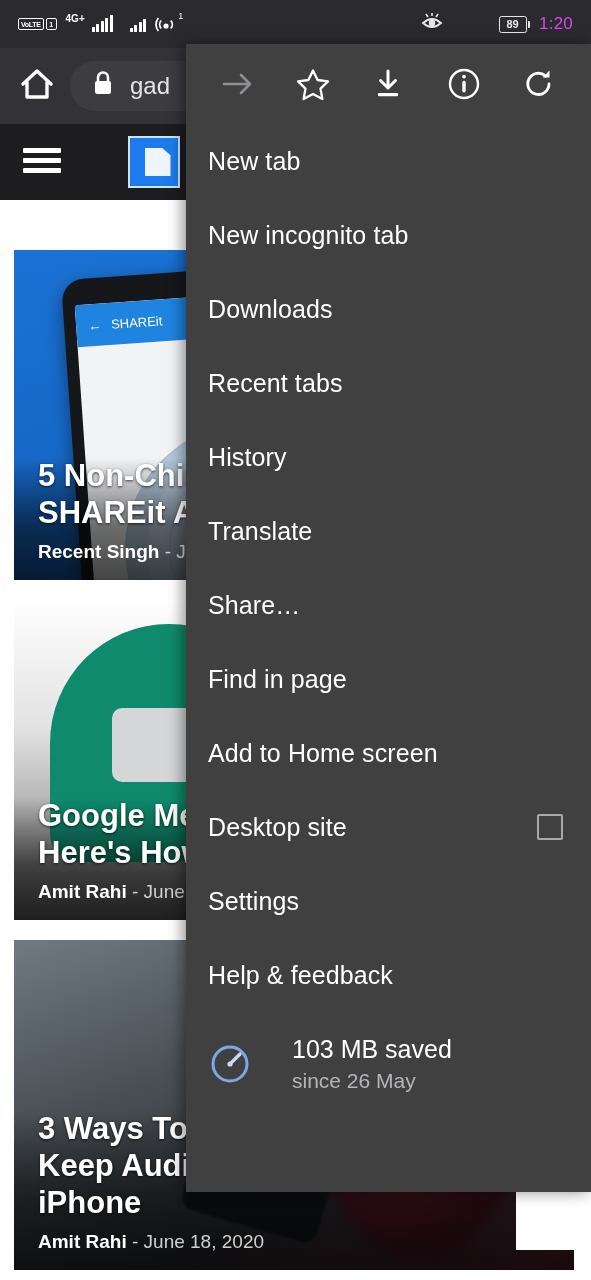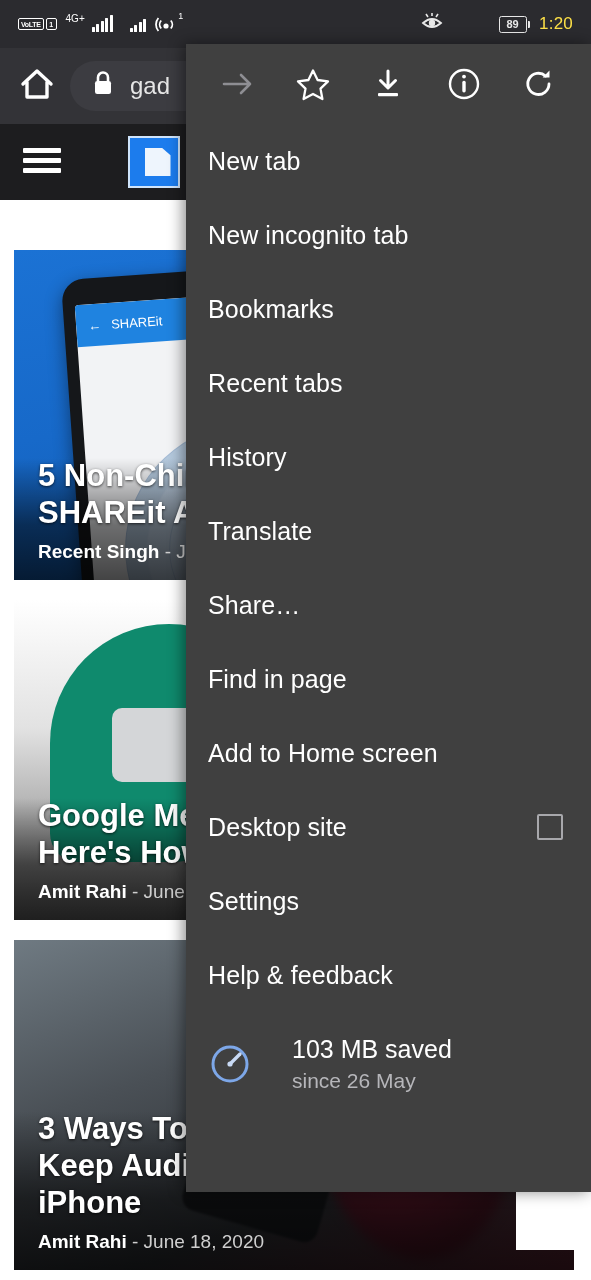--- a/index.html
+++ b/index.html
@@ -23,21 +23,21 @@
     display:inline-flex; align-items:center; gap:2px;
   }
   .volte-box{
     border:1.5px solid #fff; border-radius:2px; font-size:7px; line-height:1;
     padding:1.5px 2px; letter-spacing:-0.3px; font-weight:bold;
   }
   .sim-num{
     border:1.5px solid #fff; border-radius:2px; font-size:7px; line-height:1;
     padding:1.5px 2.5px; font-weight:bold;
   }
-  .net-label{ font-size:10px; position:relative; top:-6px; margin-right:-2px; }
+  .net-label{ font-size:10px; position:relative; top:-6px; margin-right:-2px;font-weight:bold; }
   .bars{ display:inline-flex; align-items:flex-end; gap:1.5px; height:16px; }
   .bars i{ display:block; width:3px; background:#fff; border-radius:0.5px; }
   .bars i:nth-child(1){ height:5px; }
   .bars i:nth-child(2){ height:8px; }
   .bars i:nth-child(3){ height:11px; }
   .bars i:nth-child(4){ height:14px; }
   .bars i:nth-child(5){ height:17px; }
   .bars.small i:nth-child(1){ height:4px; }
   .bars.small i:nth-child(2){ height:7px; }
   .bars.small i:nth-child(3){ height:10px; }
@@ -46,21 +46,21 @@
   .hotspot sup{ font-size:9px; position:absolute; right:-6px; top:-3px; }
   .battery{
     display:inline-flex; align-items:center;padding-left:46px;
   }
   .battery-body{
     border:1.5px solid #e8e8e8; border-radius:2.5px; height:17px; min-width:28px;
     display:flex; align-items:center; justify-content:center;
     font-size:11px; font-weight:bold; color:#e8e8e8; padding:0 2px;
   }
   .battery-cap{ width:2.5px; height:7px; background:#e8e8e8; border-radius:0 1px 1px 0; margin-left:1px; }
-  .clock{ font-size:17px; color:#fde047; letter-spacing:0.2px; }
+  .clock{ font-size:17px; color:#d946ef; letter-spacing:0.2px; }
 
   
   #toolbar{
     position:absolute; left:0; top:48px; width:591px; height:76px;
     background:#333337; display:flex; align-items:center; padding:0 18px;
   }
   #omnibox{
     margin-left:14px; height:50px; flex:1; border-radius:25px;
     background:#3c3c41; display:flex; align-items:center; padding:0 22px; gap:16px;
     color:#e6e6e6; font-size:24px; overflow:hidden; white-space:nowrap;
@@ -391,21 +391,21 @@
       </span>
     </div>
 
     <div class="menu-item">
       <span class="label">New tab</span>
     </div>
     <div class="menu-item">
       <span class="label">New incognito tab</span>
     </div>
     <div class="menu-item">
-      <span class="label">Bookmarks</span>
+      <span class="label">Downloads</span>
     </div>
     <div class="menu-item">
       <span class="label">Recent tabs</span>
     </div>
     <div class="menu-item">
       <span class="label">History</span>
     </div>
     <div class="menu-item">
       <span class="label">Translate</span>
     </div>

